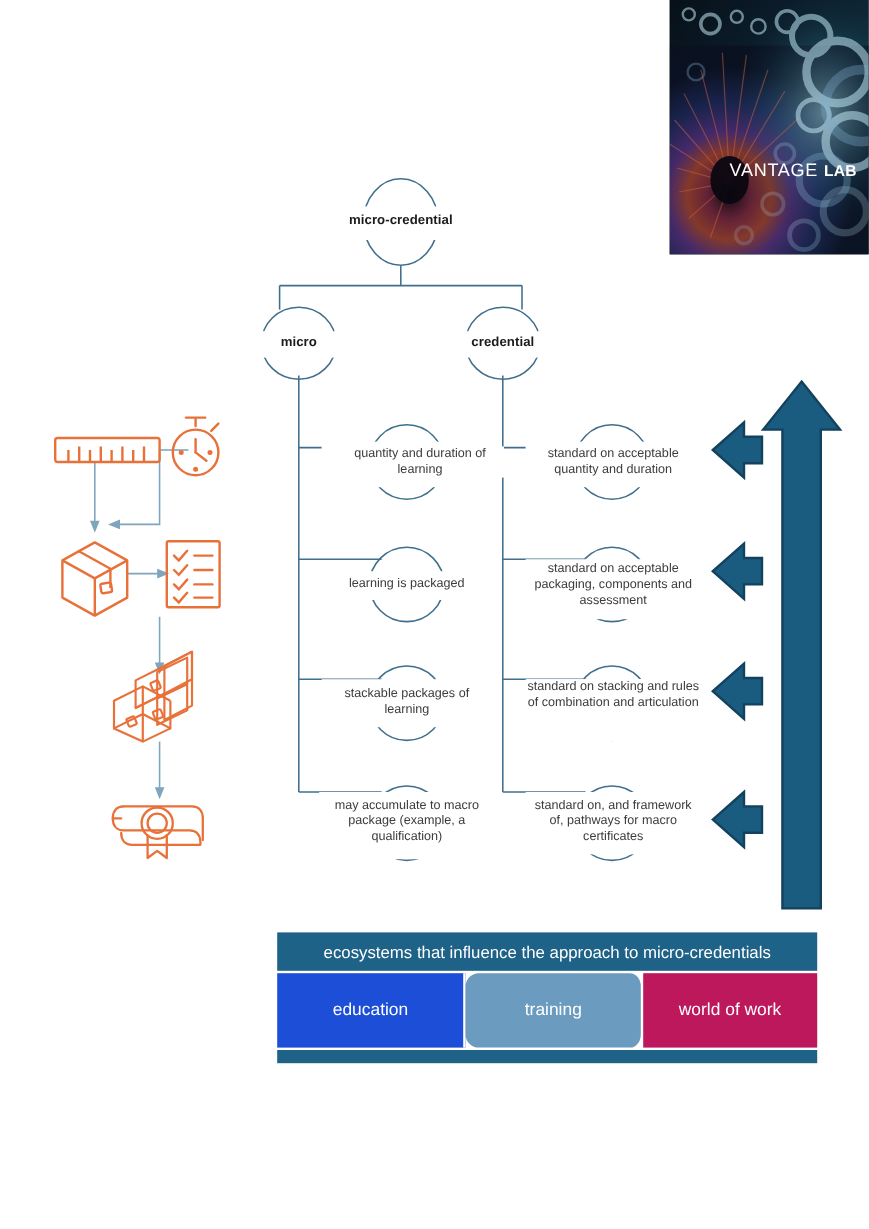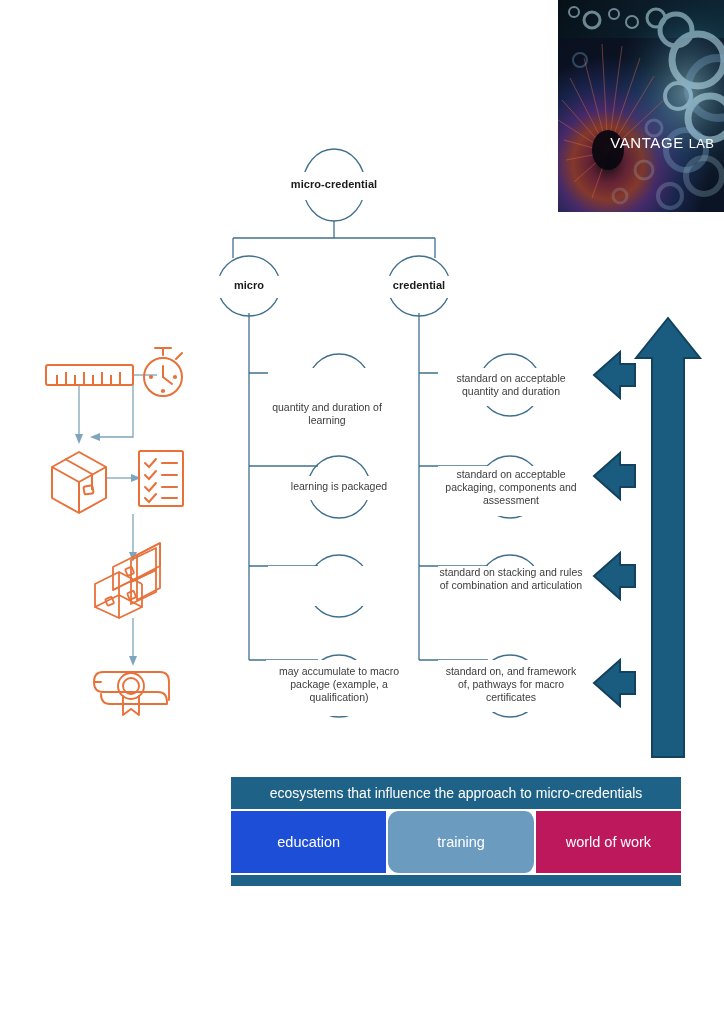--- a/index.html
+++ b/index.html
@@ -19,21 +19,21 @@
     overflow:hidden;background:#07080f;
   }
   .logo .bgimg{position:absolute;inset:0;}
   .logo-text{
     position:absolute;left:0;right:10px;bottom:62px;
     text-align:right;color:#ffffff;
     font-size:15px;letter-spacing:.6px;line-height:1;
     white-space:nowrap;
   }
   .logo-text .w1{font-weight:400;}
-  .logo-text .w2{font-weight:400;font-size:13px;margin-left:5px;letter-spacing:.2px;}
+  .logo-text .w2{font-weight:700;font-size:13px;margin-left:5px;letter-spacing:.2px;}
 
   
   .node-label{
     position:absolute;text-align:center;line-height:1.24;
     color:#3b3b3b;
     background:#ffffff;
   }
   .node-label.top{
     font-weight:700;font-size:11px;color:#1b1b1b;letter-spacing:.05px;
   }
@@ -292,22 +292,23 @@
       <polygon points="668,318 700,358 684,358 684,757 652,757 652,358 636,358"></polygon>
     </g>
   </svg>
 
   <div class="node-label top" style="left:264px;top:178px;width:140px;">micro-credential</div>
 
   <div class="node-label top" style="left:209px;top:279px;width:80px;text-align:center;">micro</div>
 
   <div class="node-label top" style="left:379px;top:279px;width:80px;">credential</div>
 
-  <div class="node-label leaf" style="left:257px;top:372px;width:140px;margin-top:29px;">quantity and duration of learning</div>
+  <div class="node-label leaf" style="left:280px;top:372px;width:140px;">quantity and duration of learning</div>
   <div class="node-label leaf" style="left:269px;top:480px;width:140px;">learning is packaged</div>
+  <div class="node-label leaf" style="left:269px;top:572px;width:140px;">stackable packages of learning</div>
   <div class="node-label leaf" style="left:267px;top:665px;width:144px;">may accumulate to macro package (example, a qualification)</div>
 
   <div class="node-label leaf" style="left:439px;top:372px;width:144px;">standard on acceptable quantity and duration</div>
   <div class="node-label leaf" style="left:439px;top:468px;width:144px;">standard on acceptable packaging, components and assessment</div>
   <div class="node-label leaf" style="left:439px;top:566px;width:144px;">standard on stacking and rules of combination and articulation</div>
   <div class="node-label leaf" style="left:439px;top:665px;width:144px;">standard on, and framework of, pathways for macro certificates</div>
 
   <div class="eco">
     <div class="eco-header" style="background:#1e6287;">ecosystems that influence the approach to micro-credentials</div>
     <div class="eco-row">

